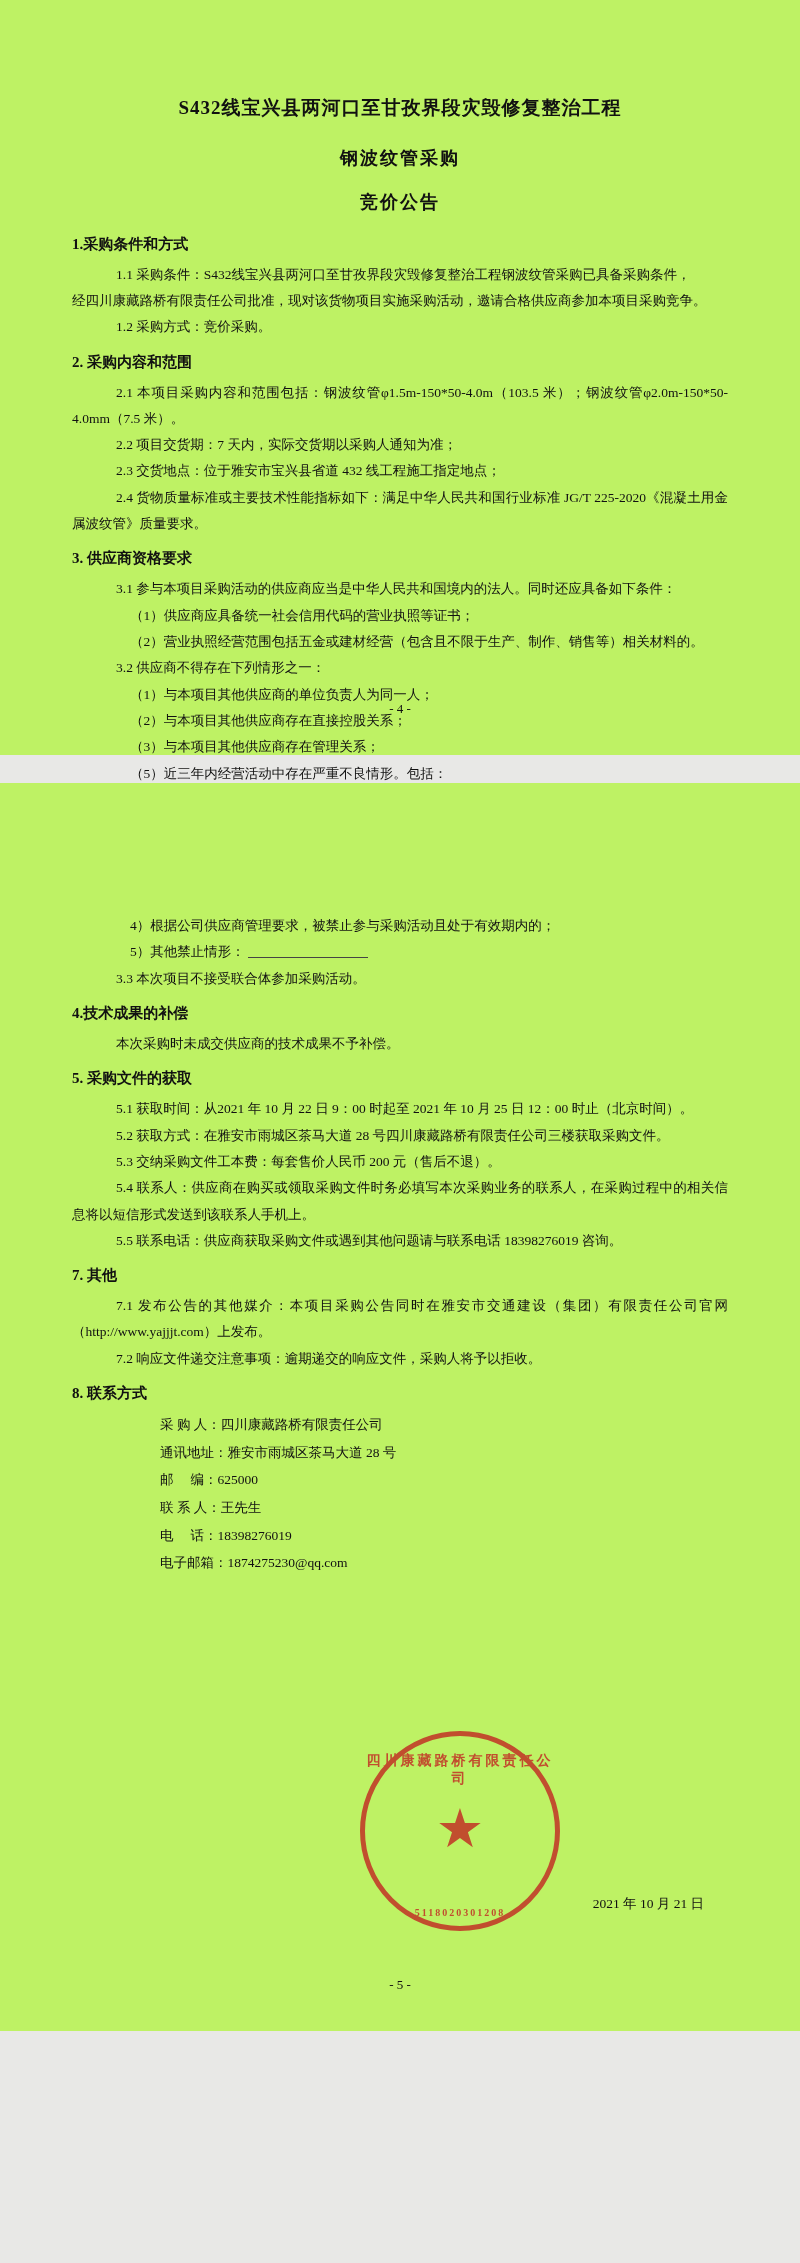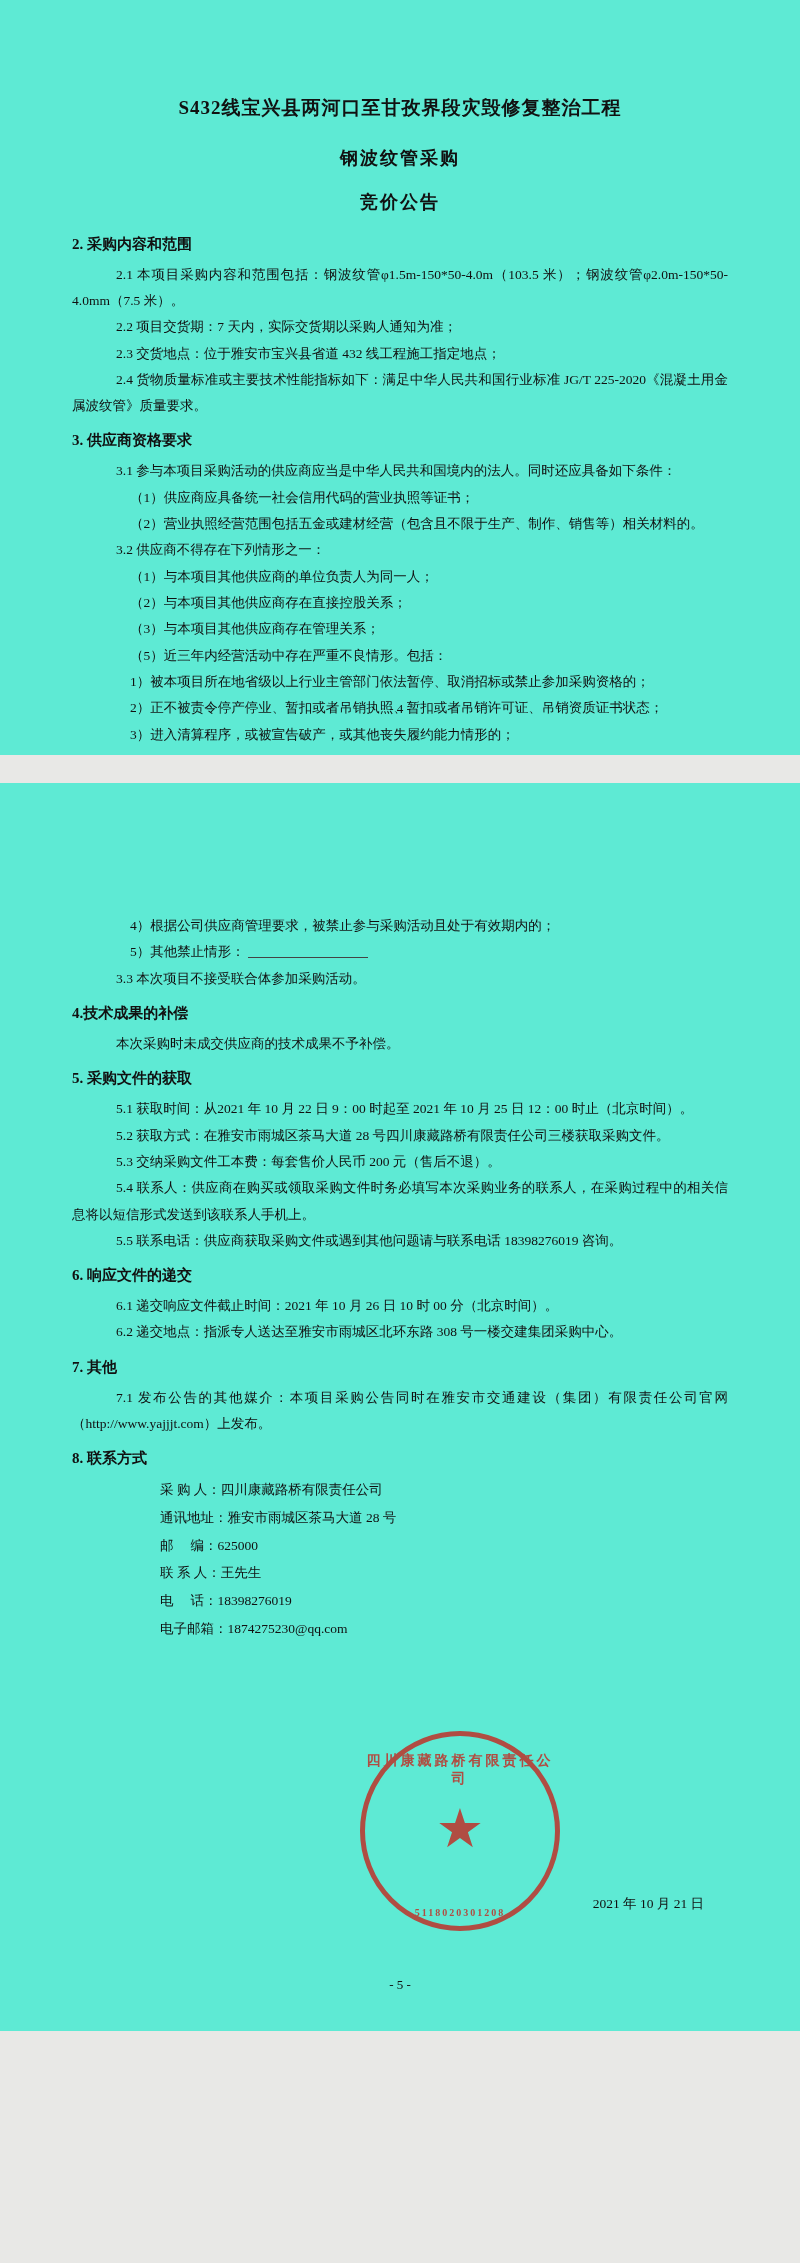--- a/index.html
+++ b/index.html
@@ -7,21 +7,21 @@
     padding: 0;
     background: #e8e8e6;
   }
   body {
     width: 800px;
     font-family: "Liberation Serif", "DejaVu Serif", serif;
     color: #111;
   }
   .page {
     width: 800px;
-    background: #5eead4;
+    background: #bef264;
     position: relative;
     box-sizing: border-box;
   }
   .page-1 {
     height: 755px;
     padding: 95px 72px 0 72px;
   }
   .gap {
     height: 28px;
     background: #e8e8e6;
@@ -139,20 +139,26 @@
 </style>
 </head>
 <body>
 
 <div class="page page-1">
 
   <h1 class="title">S432线宝兴县两河口至甘孜界段灾毁修复整治工程</h1>
   <h2 class="subtitle">钢波纹管采购</h2>
   <h2 class="subtitle2">竞价公告</h2>
 
+  <div>
+    <div class="sec-h">1.采购条件和方式</div>
+    <p class="para ind2">1.1 采购条件：S432线宝兴县两河口至甘孜界段灾毁修复整治工程钢波纹管采购已具备采购条件，</p>
+    <p class="para noind">经四川康藏路桥有限责任公司批准，现对该货物项目实施采购活动，邀请合格供应商参加本项目采购竞争。</p>
+    <p class="para ind2">1.2 采购方式：竞价采购。</p>
+  </div>
 
   <div>
     <div class="sec-h">2. 采购内容和范围</div>
     <p class="para ind2">2.1 本项目采购内容和范围包括：钢波纹管φ1.5m-150*50-4.0m（103.5 米）；钢波纹管φ2.0m-150*50-4.0mm（7.5 米）。</p>
     <p class="para ind2">2.2 项目交货期：7 天内，实际交货期以采购人通知为准；</p>
     <p class="para ind2">2.3 交货地点：位于雅安市宝兴县省道 432 线工程施工指定地点；</p>
     <p class="para ind2">2.4 货物质量标准或主要技术性能指标如下：满足中华人民共和国行业标准 JG/T 225-2020《混凝土用金属波纹管》质量要求。</p>
   </div>
 
   <div>
@@ -191,29 +197,25 @@
 
   <div>
     <div class="sec-h">5. 采购文件的获取</div>
     <p class="para ind2">5.1 获取时间：从2021 年 10 月 22 日 9：00 时起至 2021 年 10 月 25 日 12：00 时止（北京时间）。</p>
     <p class="para ind2">5.2 获取方式：在雅安市雨城区茶马大道 28 号四川康藏路桥有限责任公司三楼获取采购文件。</p>
     <p class="para ind2">5.3 交纳采购文件工本费：每套售价人民币 200 元（售后不退）。</p>
     <p class="para ind2">5.4 联系人：供应商在购买或领取采购文件时务必填写本次采购业务的联系人，在采购过程中的相关信息将以短信形式发送到该联系人手机上。</p>
     <p class="para ind2">5.5 联系电话：供应商获取采购文件或遇到其他问题请与联系电话 18398276019 咨询。</p>
   </div>
 
-  <div>
-    <div class="sec-h">6. 响应文件的递交</div>
-    <p class="para ind2">6.1 递交响应文件截止时间：2021 年 10 月 26 日 10 时 00 分（北京时间）。</p>
-    <p class="para ind2">6.2 递交地点：指派专人送达至雅安市雨城区北环东路 308 号一楼交建集团采购中心。</p>
-  </div>
 
   <div>
     <div class="sec-h">7. 其他</div>
     <p class="para ind2">7.1 发布公告的其他媒介：本项目采购公告同时在雅安市交通建设（集团）有限责任公司官网（http://www.yajjjt.com）上发布。</p>
+    <p class="para ind2">7.2 响应文件递交注意事项：逾期递交的响应文件，采购人将予以拒收。</p>
   </div>
 
   <div>
     <div class="sec-h">8. 联系方式</div>
     <p class="contact-line">
       <span class="lbl">采 购 人：</span><span>四川康藏路桥有限责任公司</span>
     </p>
     <p class="contact-line">
       <span class="lbl">通讯地址：</span><span>雅安市雨城区茶马大道 28 号</span>
     </p>

